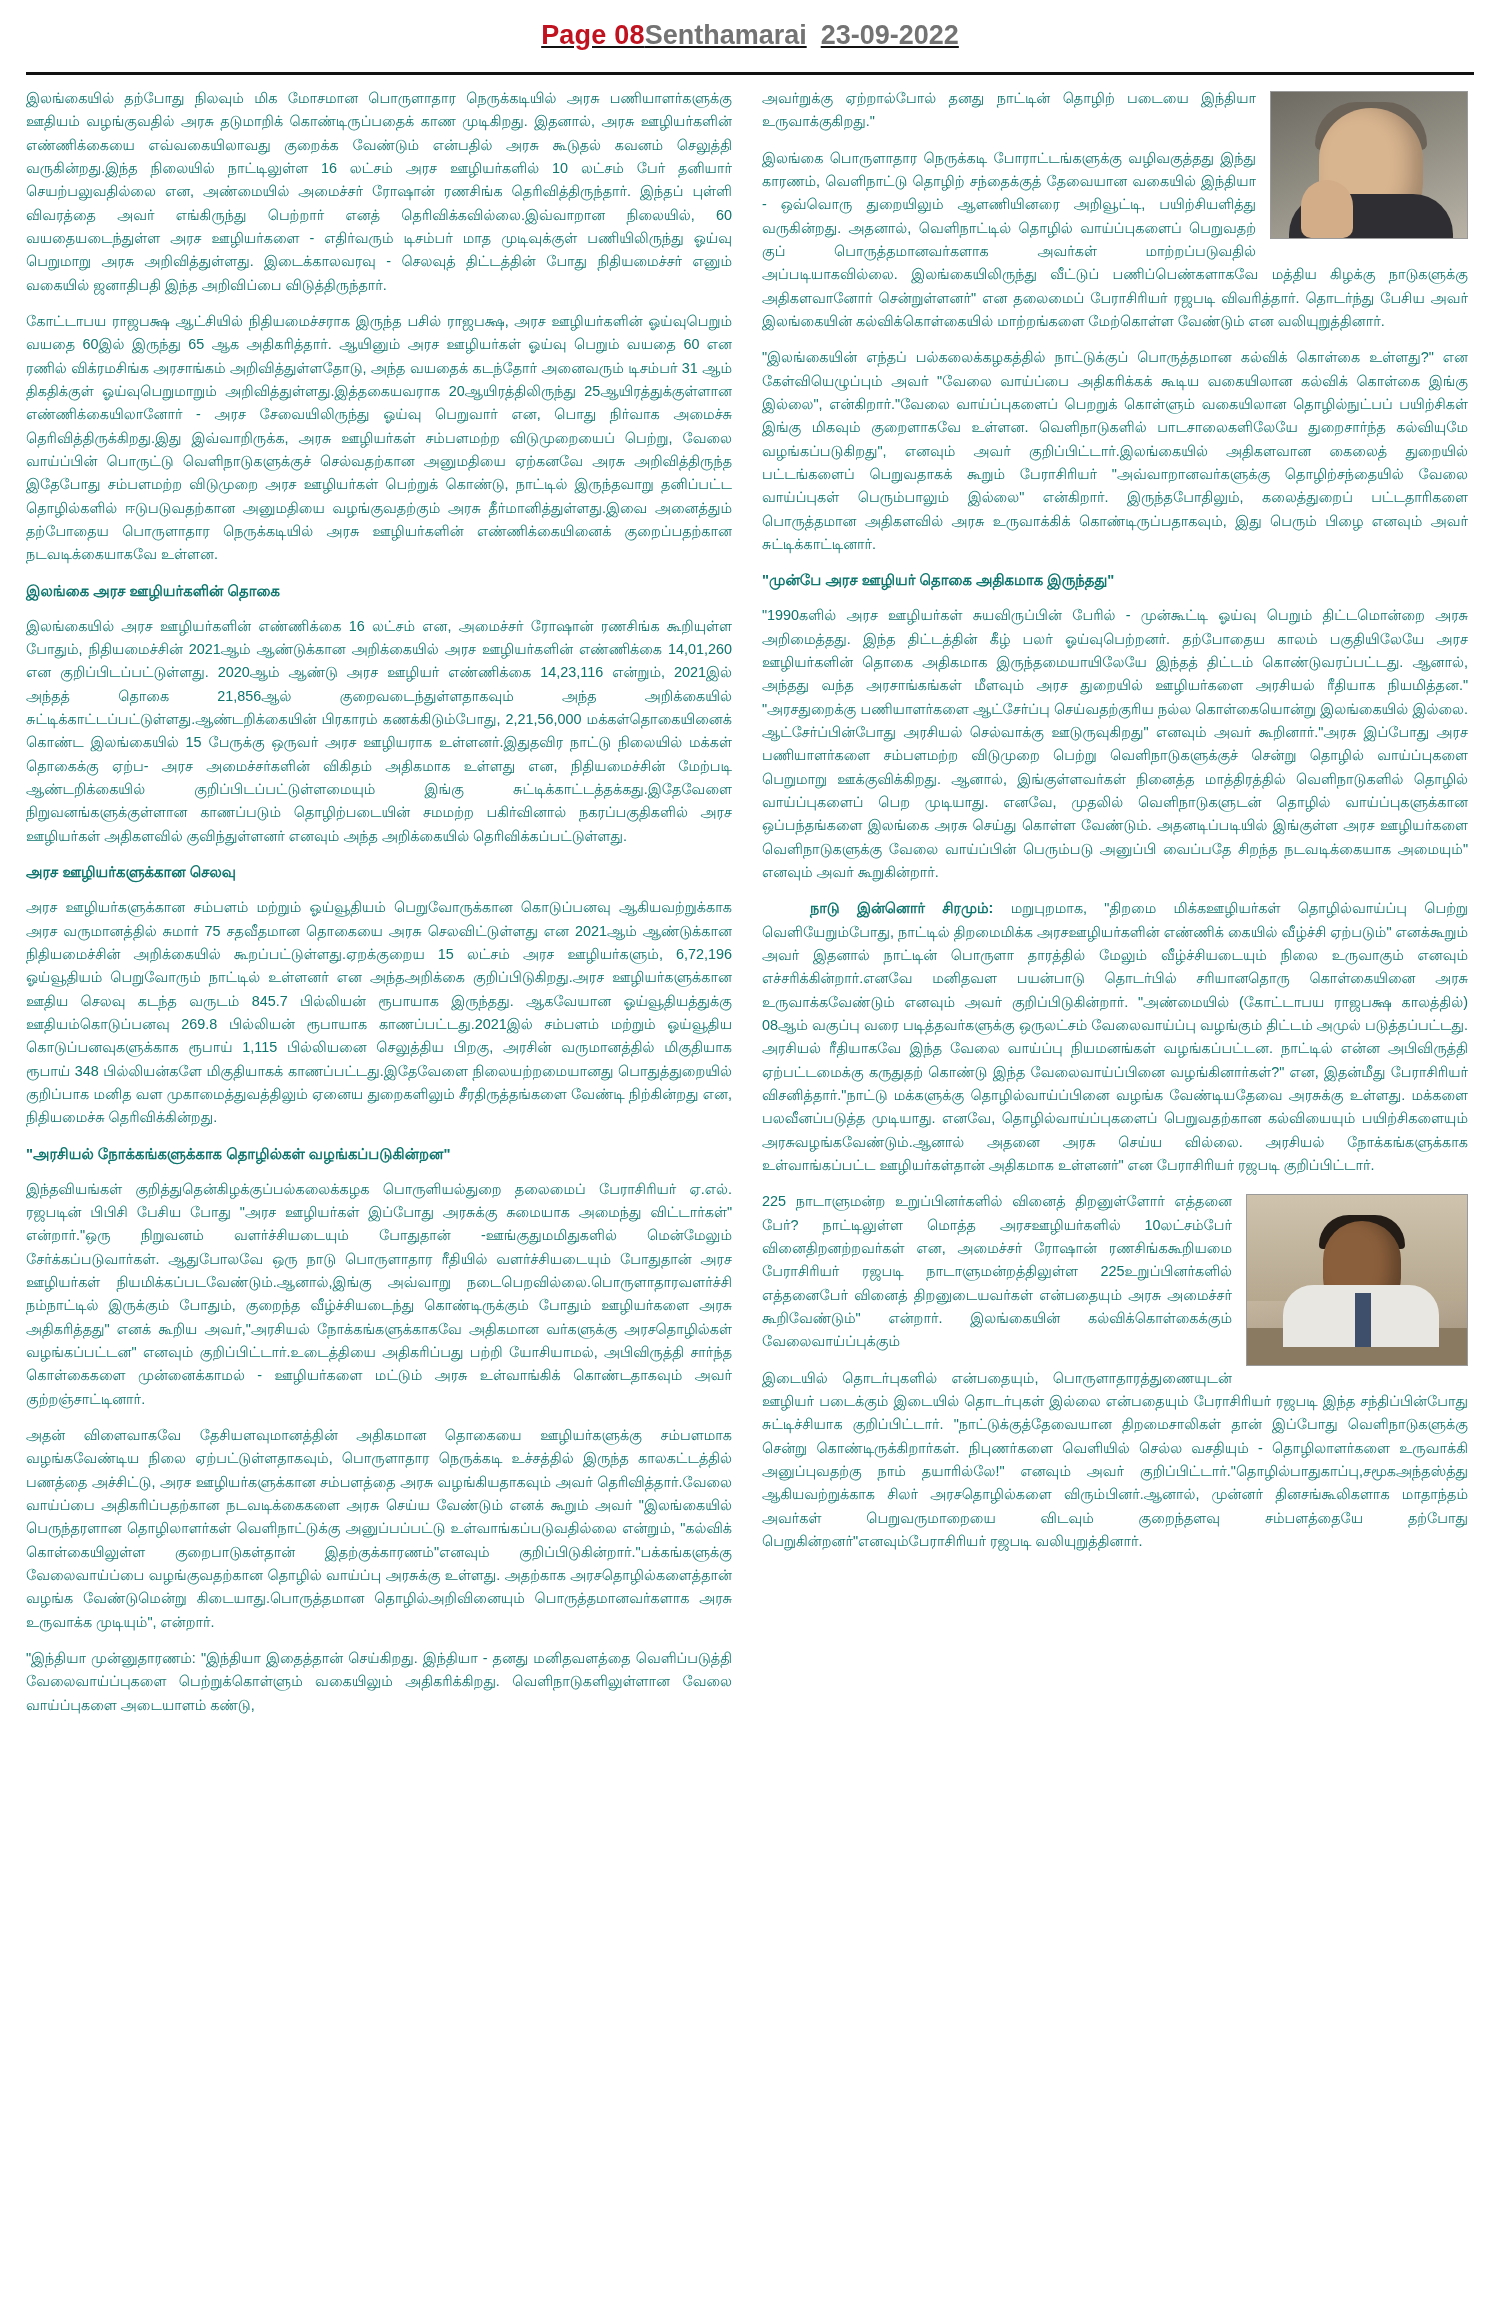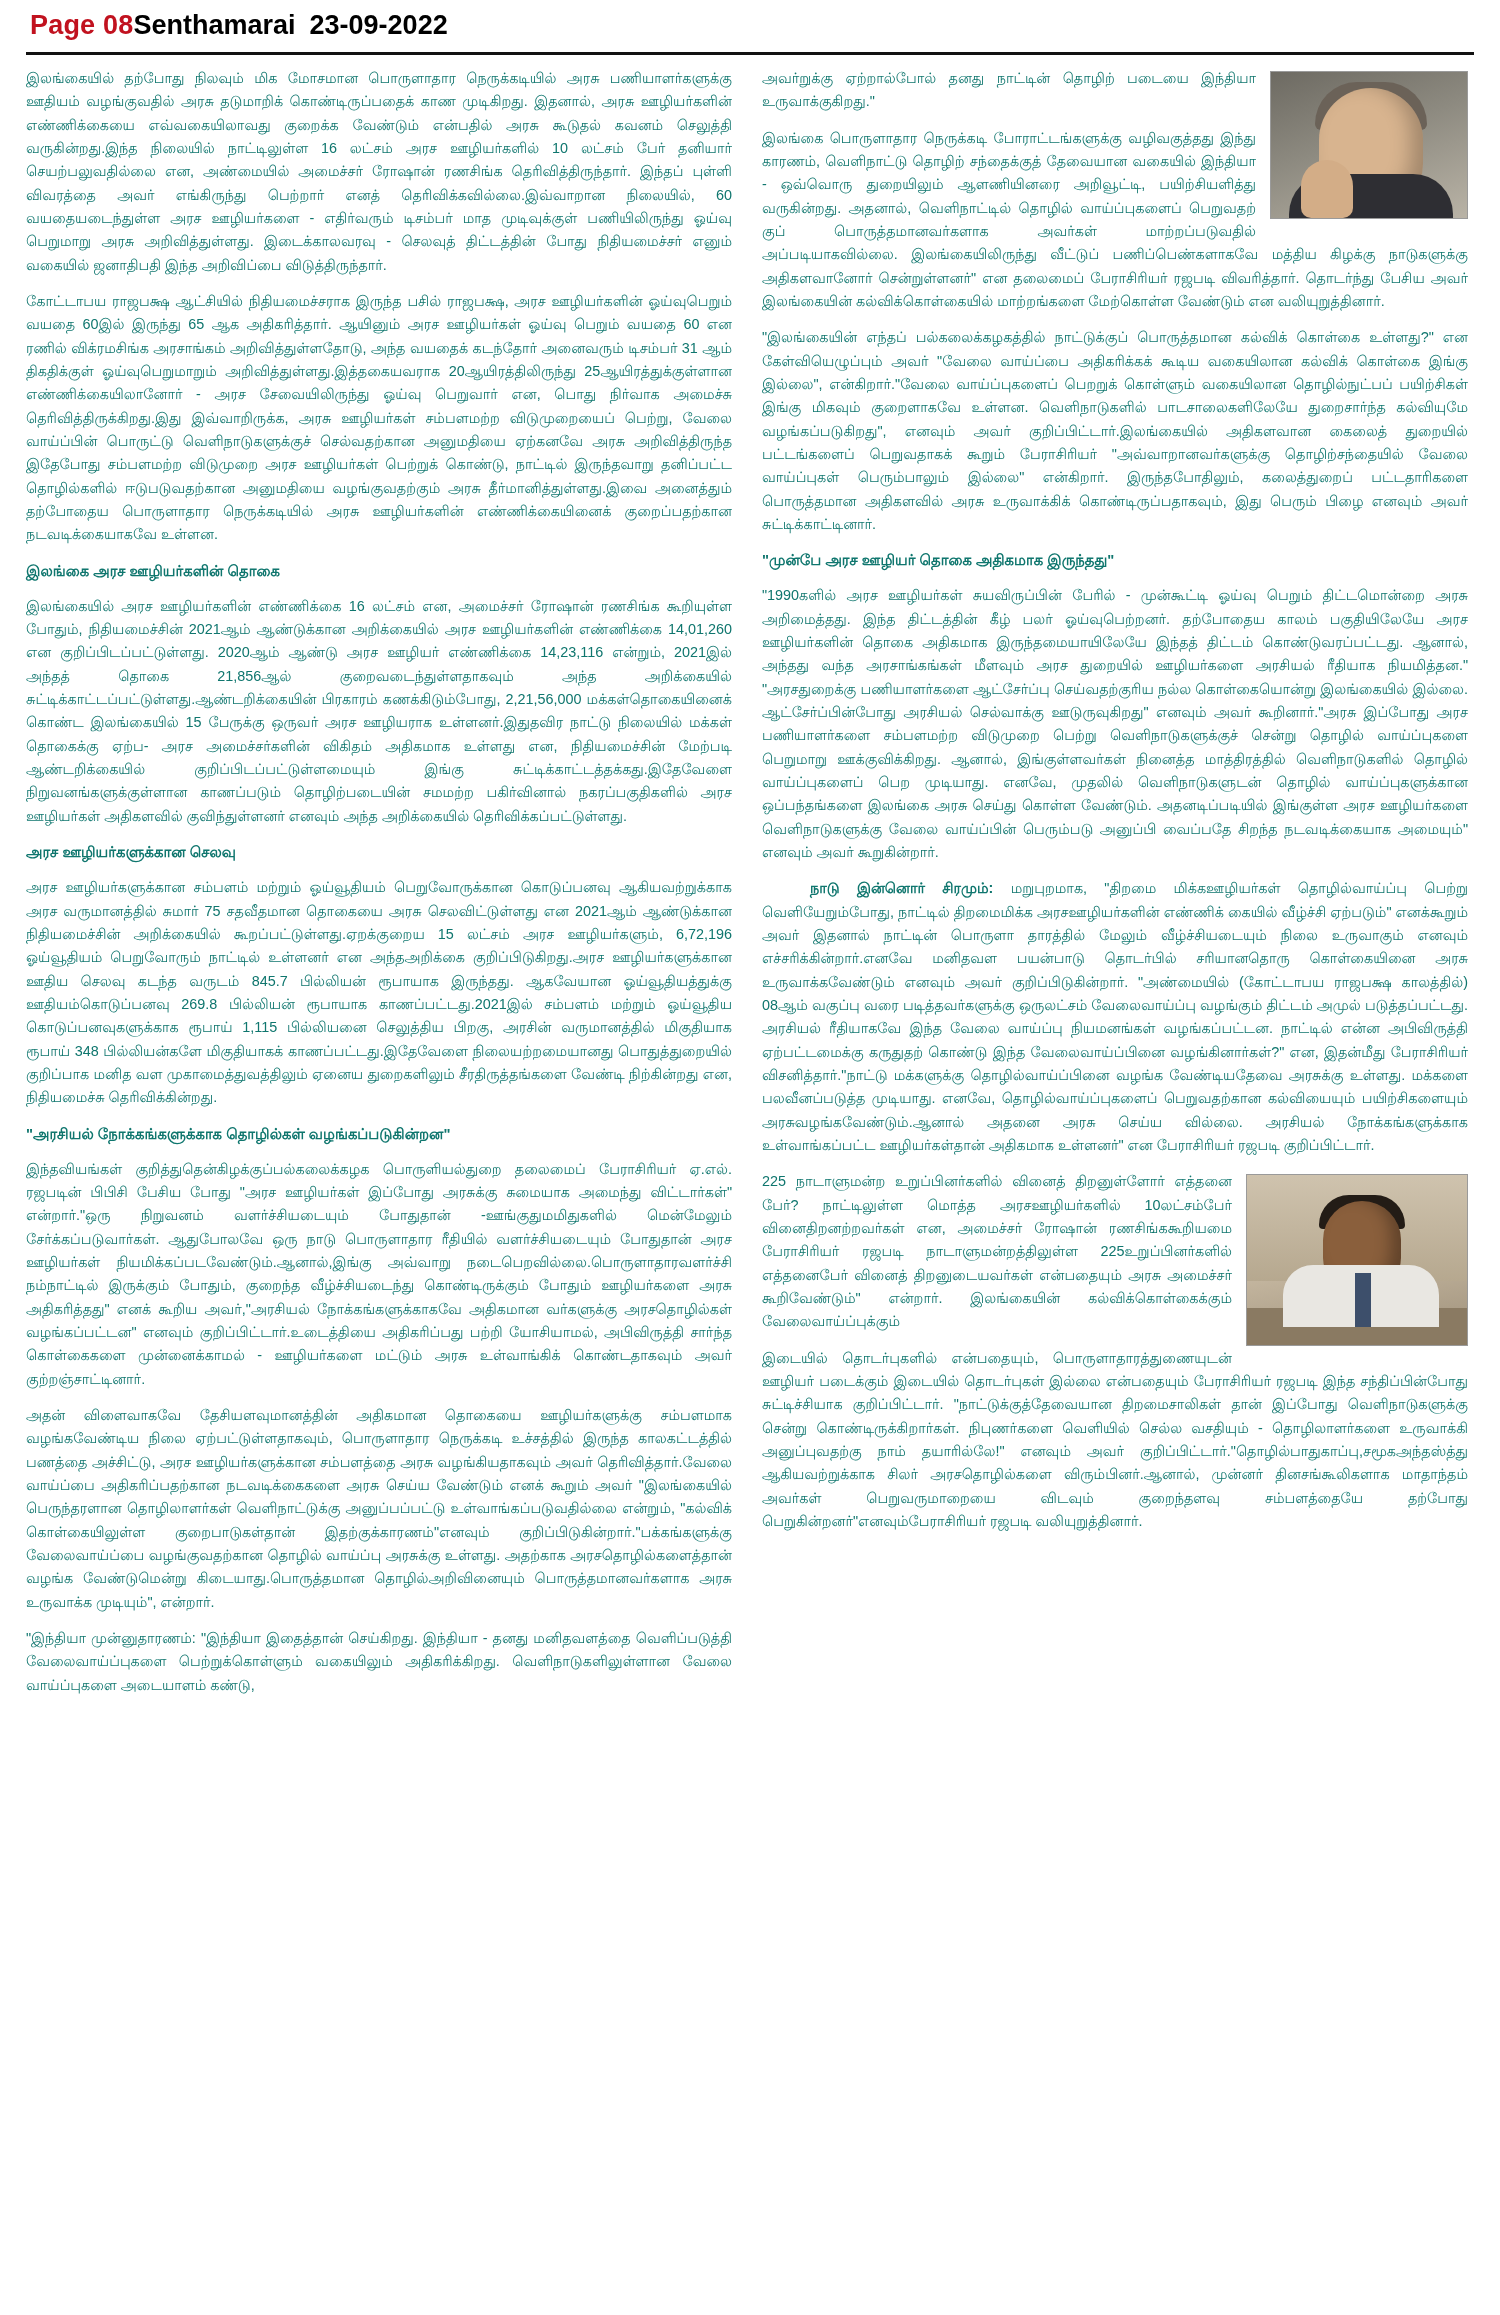--- a/index.html
+++ b/index.html
@@ -19,42 +19,43 @@
     width: 1500px;
     height: 2315px;
     position: relative;
     box-sizing: border-box;
     padding: 0 26px;
   }
   
   .masthead {
     display: flex;
     align-items: center;
-    justify-content: flex-start;
+    justify-content: center;
     height: 50px;
-    padding: 0 4px;
+    padding: 10px 4px;
+    text-decoration: underline;
   }
   .masthead-left {
     font-size: 27px;
     font-weight: bold;
     color: #c1121f;
     letter-spacing: 0.2px;
   }
   .masthead-center {
     font-size: 19px;
     color: #c1121f;
     font-weight: normal;
     flex: 1;
     text-align: center;
     padding-left: 60px;
   }
   .masthead-right {
     font-size: 27px;
     font-weight: bold;
-    color: #000000;
+    color: #737373;
     white-space: nowrap;
   }
   .masthead-right .sep { display: inline-block; width: 14px; }
   .rule {
     border: 0;
     border-top: 2.5px solid #111;
     margin: 2px 0 0 0;
   }
   .rule.thin {
     border-top: 1.5px solid #111;

